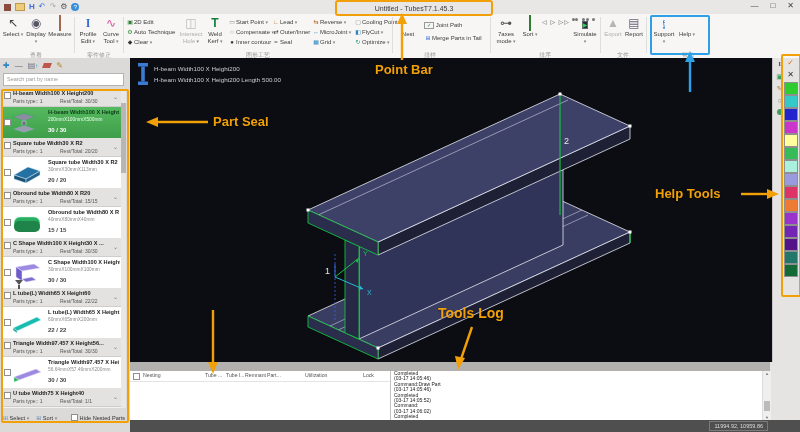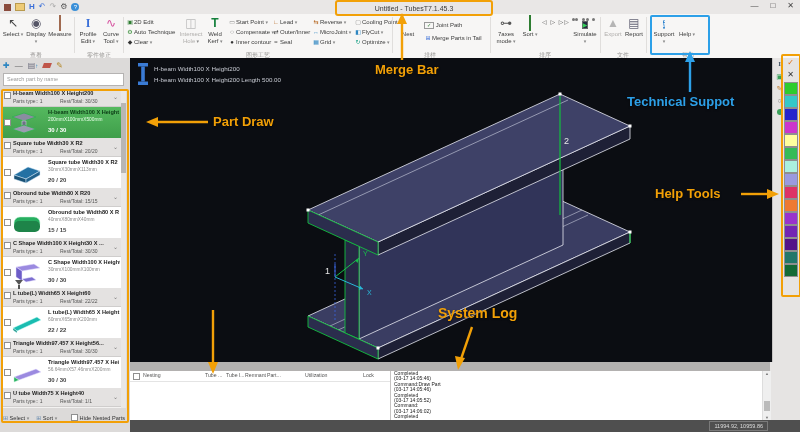--- a/index.html
+++ b/index.html
@@ -501,19 +501,18 @@
     <line x1="741" y1="194" x2="768" y2="194" stroke="#f2a007" stroke-width="2.4"></line>
     <polygon points="767,189 767,199 779,194" fill="#f2a007"></polygon>
 
     <line x1="213" y1="310" x2="213" y2="364" stroke="#f2a007" stroke-width="2.4"></line>
     <polygon points="208,362 218,362 213,374" fill="#f2a007"></polygon>
 
     <line x1="472" y1="327" x2="461" y2="359" stroke="#f2a007" stroke-width="2.4"></line>
     <polygon points="455,356 465,358 458,370" fill="#f2a007"></polygon>
   </svg>
 
-  <div class="ann" style="left:375px;top:62px;font-size:13px;">Merge Bar</div>
-  <div class="ann" style="left:213px;top:114px;font-size:13px;">Part Draw</div>
-  <div class="ann blue" style="left:627px;top:94px;font-size:13px;">Technical Suppot</div>
+  <div class="ann" style="left:375px;top:62px;font-size:13px;">Point Bar</div>
+  <div class="ann" style="left:213px;top:114px;font-size:13px;">Part Seal</div>
   <div class="ann" style="left:655px;top:186px;font-size:13px;">Help Tools</div>
-  <div class="ann" style="left:438px;top:305px;font-size:14px;">System Log</div>
+  <div class="ann" style="left:438px;top:305px;font-size:14px;">Tools Log</div>
 
 </div>
 
 </body></html>

